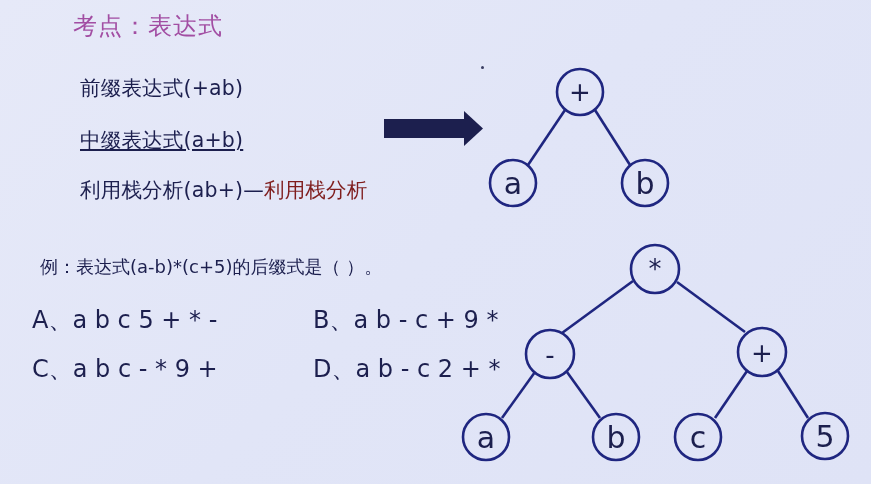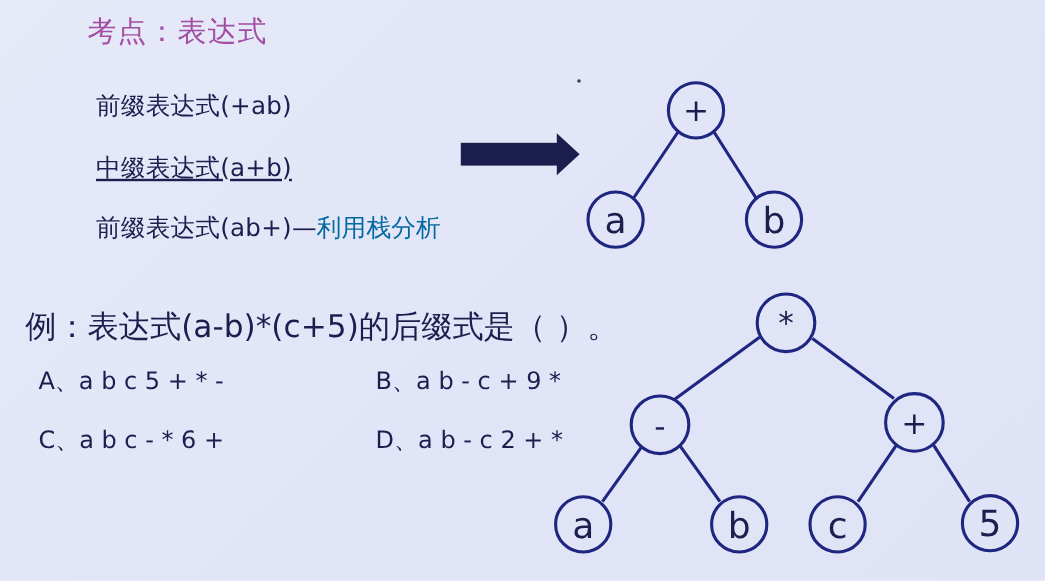--- a/index.html
+++ b/index.html
@@ -6,50 +6,50 @@
   body {
     width:871px; height:484px; overflow:hidden; position:relative;
     background: linear-gradient(135deg, #e6e9f8 0%, #e1e5f7 50%, #dfe3f6 100%);
     font-family: "DejaVu Sans", "Liberation Sans", sans-serif;
     color:#1c1f4e;
   }
   .abs { position:absolute; white-space:nowrap; }
   .title { left:73px; top:10px; font-size:24px; color:#a24ea3; letter-spacing:1px; }
   .line { left:32px; font-size:20.5px; color:#1c1f4e; letter-spacing:0.2px;margin-left:48px; }
   .l1 { top:74px; } .l2 { top:126px;text-decoration:underline; } .l3 { top:176px; }
-  .purple { color:#0369a1; }
-  .q { left:21px; top:255px; font-size:26px; }
-  .opt { font-size:20px; }
+  .purple { color:#7f1d1d; }
+  .q { left:40px; top:255px; font-size:18px; }
+  .opt { font-size:24px; }
   .oA { left:32px; top:304px; } .oB { left:313px; top:304px; }
   .oC { left:32px; top:353px; } .oD { left:313px; top:353px; }
   svg.diagram { position:absolute; left:0; top:0; }
   .node-text { font-family:"DejaVu Sans", sans-serif; fill:#1c1f4e; }
   .dot { position:absolute; left:481px; top:66px; width:3px; height:3px; background:#3a3d62; border-radius:50%; }
 </style>
 </head>
 <body>
 
 <div class="abs title">考点：表达式</div>
 
 <div class="abs line l1">前缀表达式(+ab)</div>
 <div class="abs line l2">中缀表达式(a+b)</div>
 <div class="abs line l3">
-  <span>前缀表达式(ab+)—</span><span class="purple">利用栈分析</span>
+  <span>利用栈分析(ab+)—</span><span class="purple">利用栈分析</span>
 </div>
 
 <div class="abs q">例：表达式(a-b)*(c+5)的后缀式是（ ）。</div>
 
 <div class="abs opt oA">
   <span>A、</span><span>a b c 5 + * -</span>
 </div>
 <div class="abs opt oB">
   <span>B、</span><span>a b - c + 9 *</span>
 </div>
 <div class="abs opt oC">
-  <span>C、</span><span>a b c - * 6 +</span>
+  <span>C、</span><span>a b c - * 9 +</span>
 </div>
 <div class="abs opt oD">
   <span>D、</span><span>a b - c 2 + *</span>
 </div>
 
 <div class="dot"></div>
 
 <svg class="diagram" width="871" height="484" viewBox="0 0 871 484">
 
   <g>

